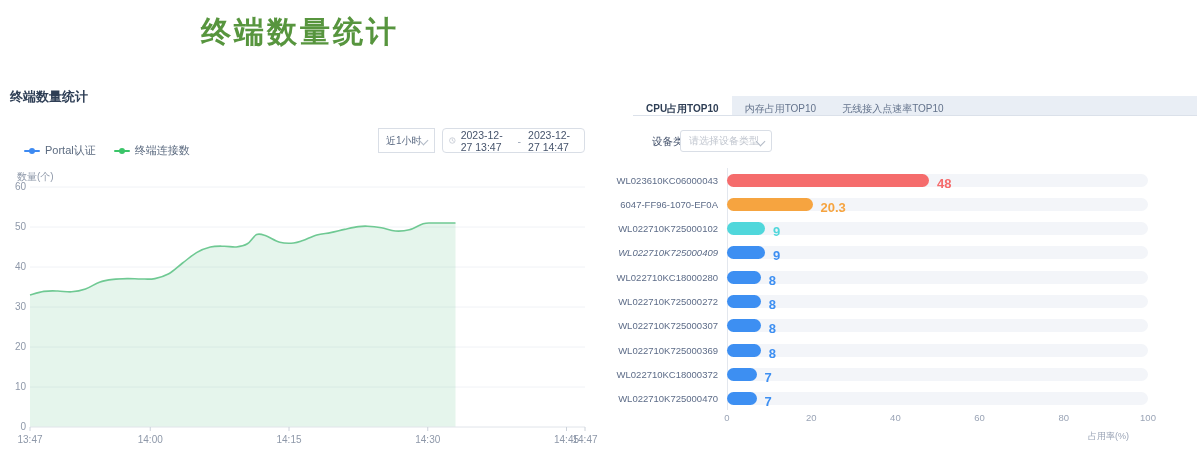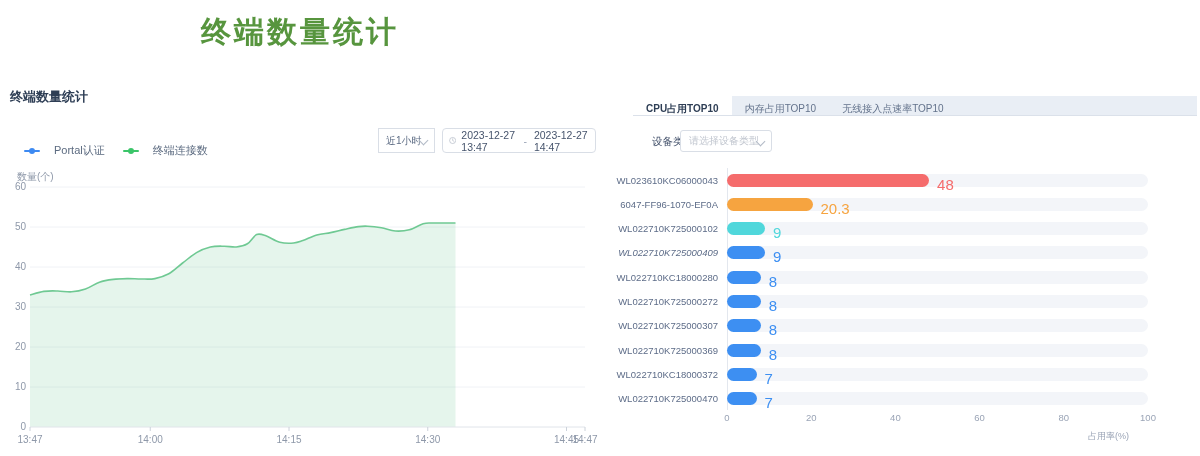--- a/index.html
+++ b/index.html
@@ -9,44 +9,44 @@
   #right-panel{left:600px;}
   .big-title{position:absolute;top:12px;left:0;width:100%;text-align:center;
              font-size:30px;font-weight:700;letter-spacing:3px;color:#57953e;}
   .panel-header{position:absolute;top:88px;left:10px;font-size:13px;font-weight:700;color:#2e3e55;}
   
   .select-box{position:absolute;display:flex;align-items:center;border:1px solid #d9dee6;
               border-radius:0;background:#fff;color:#5d6c84;box-sizing:border-box;}
   #time-range-select{left:378px;top:128px;width:57px;height:25px;font-size:10px;padding-left:7px;}
   .chev{width:6px;height:6px;border-right:1px solid #b2bac6;border-bottom:1px solid #b2bac6;
         transform:rotate(45deg);position:absolute;right:7px;top:8px;}
-  #date-range{position:absolute;left:442px;top:128px;width:154px;height:25px;border:1px solid #d9dee6;
+  #date-range{position:absolute;left:442px;top:128px;width:143px;height:25px;border:1px solid #d9dee6;
               border-radius:4px;display:flex;align-items:center;box-sizing:border-box;
               font-size:10.5px;color:#46546c;gap:5px;padding:0 6px;}
   #date-range .sep{color:#9aa4b6;padding:0 2px;}
   
   #legend{position:absolute;left:24px;top:143px;display:flex;gap:18px;align-items:center;
           font-size:11px;color:#5c6b80;}
-  .legend-item{display:flex;align-items:center;gap:14px;cursor:pointer;}
+  .legend-item{display:flex;align-items:center;gap:5px;cursor:pointer;}
   .legend-marker{position:relative;width:16px;height:6px;}
   .legend-marker .ln{position:absolute;left:0;right:0;top:2px;height:2px;border-radius:1px;}
   .legend-marker .dot{position:absolute;left:5px;top:0;width:6px;height:6px;border-radius:50%;}
   
   #tabbar{position:absolute;left:33px;top:96px;width:564px;height:20px;background:#e9eef5;
           border-bottom:1px solid #dbe1ea;display:flex;box-sizing:border-box;}
   .tab{padding:0 13px;line-height:25px;font-size:10px;color:#64738c;cursor:pointer;white-space:nowrap;}
   .tab.active{background:#fff;color:#2e3e55;font-weight:700;}
   #device-type-label{position:absolute;left:52px;top:135px;font-size:10.5px;color:#42506a;}
   #device-type-select{left:80px;top:130px;width:92px;height:22px;font-size:10px;padding-left:8px;color:#c1c6cf;border-radius:3px;}
   #device-type-select .chev{top:7px;}
   #bar-axis-line{position:absolute;left:127px;top:168px;width:1px;height:242px;background:#e3e7ee;}
   .bar-label{position:absolute;left:0;width:118px;text-align:right;font-size:9.5px;color:#5d6c88;}
   .bar-track{position:absolute;left:127px;height:13px;border-radius:7px;background:#f3f5f9;width:421px;}
   .bar{position:absolute;left:127px;height:13px;border-radius:7px;}
-  .bar-value{position:absolute;font-size:15px;}
+  .bar-value{position:absolute;font-size:13px;font-weight:bold;}
   .x-tick{position:absolute;width:30px;text-align:center;font-size:9.5px;color:#9aa4b6;top:412px;}
   #bar-xlabel{position:absolute;left:488px;width:62px;text-align:left;top:430px;font-size:9px;color:#9aa4b6;}
   svg text{font-family:"Liberation Sans","DejaVu Sans",sans-serif;}
 </style>
 </head>
 <body>
 
 <div id="canvas">
 
   <div class="panel" id="left-panel">

